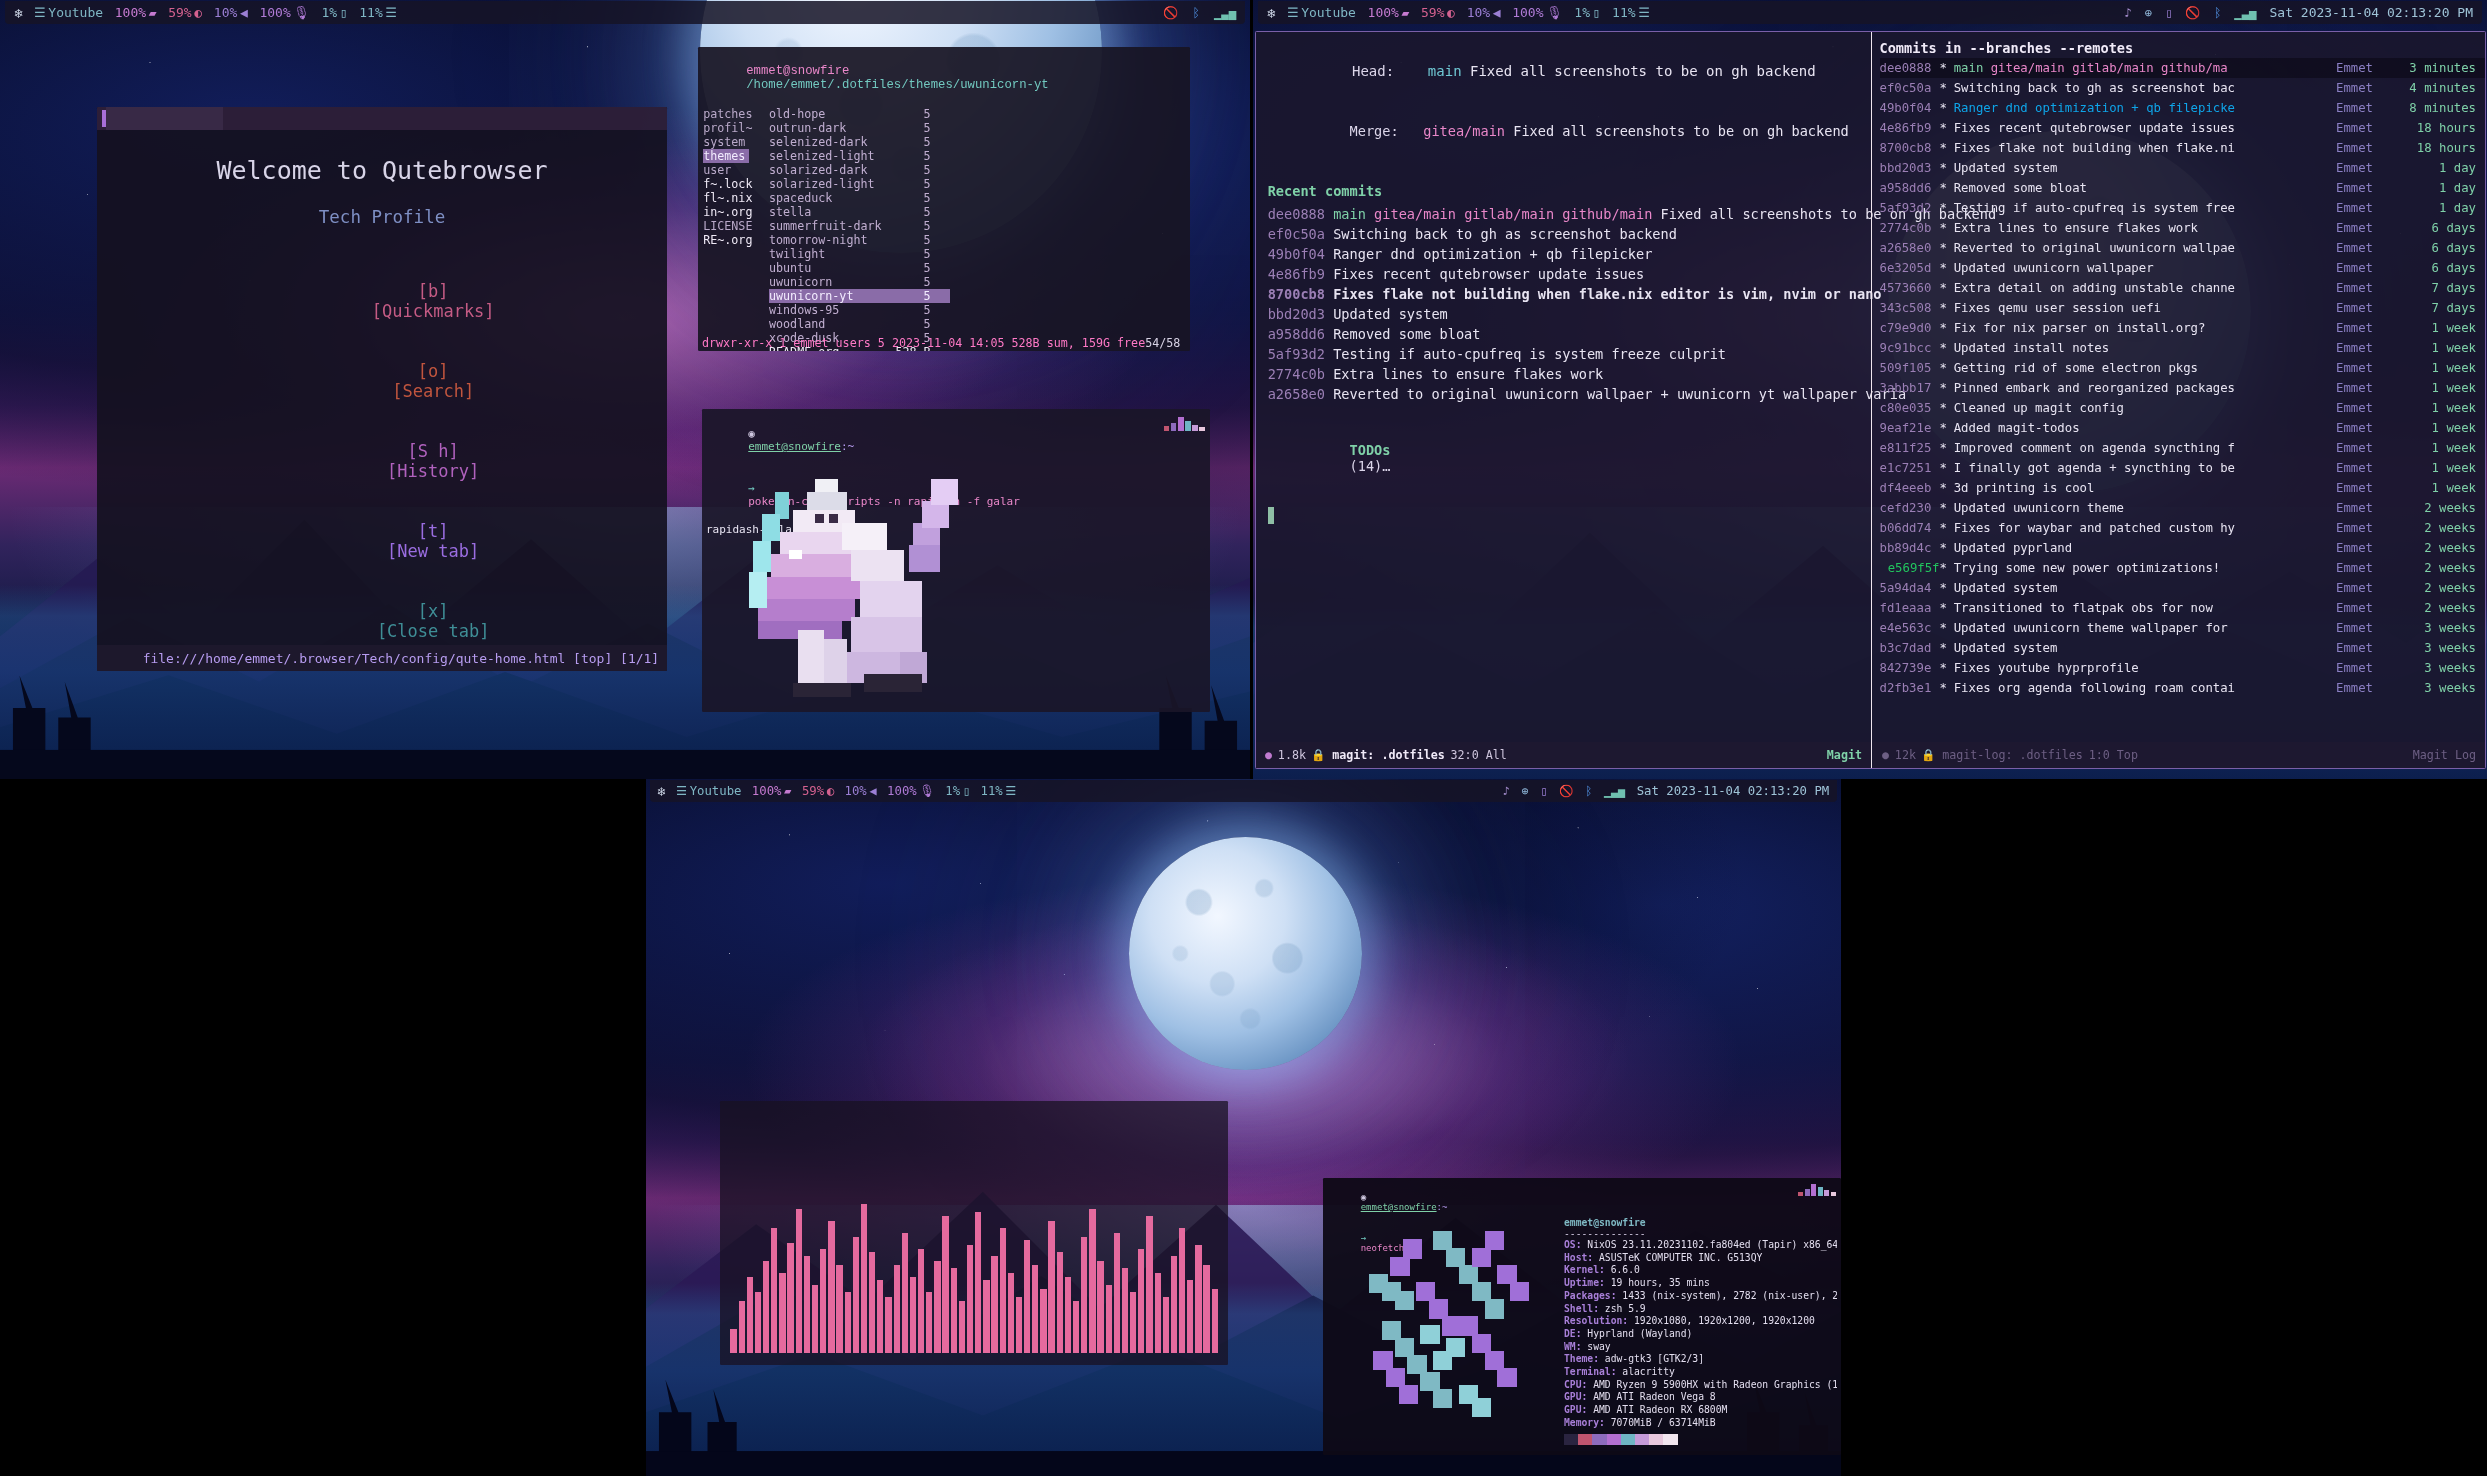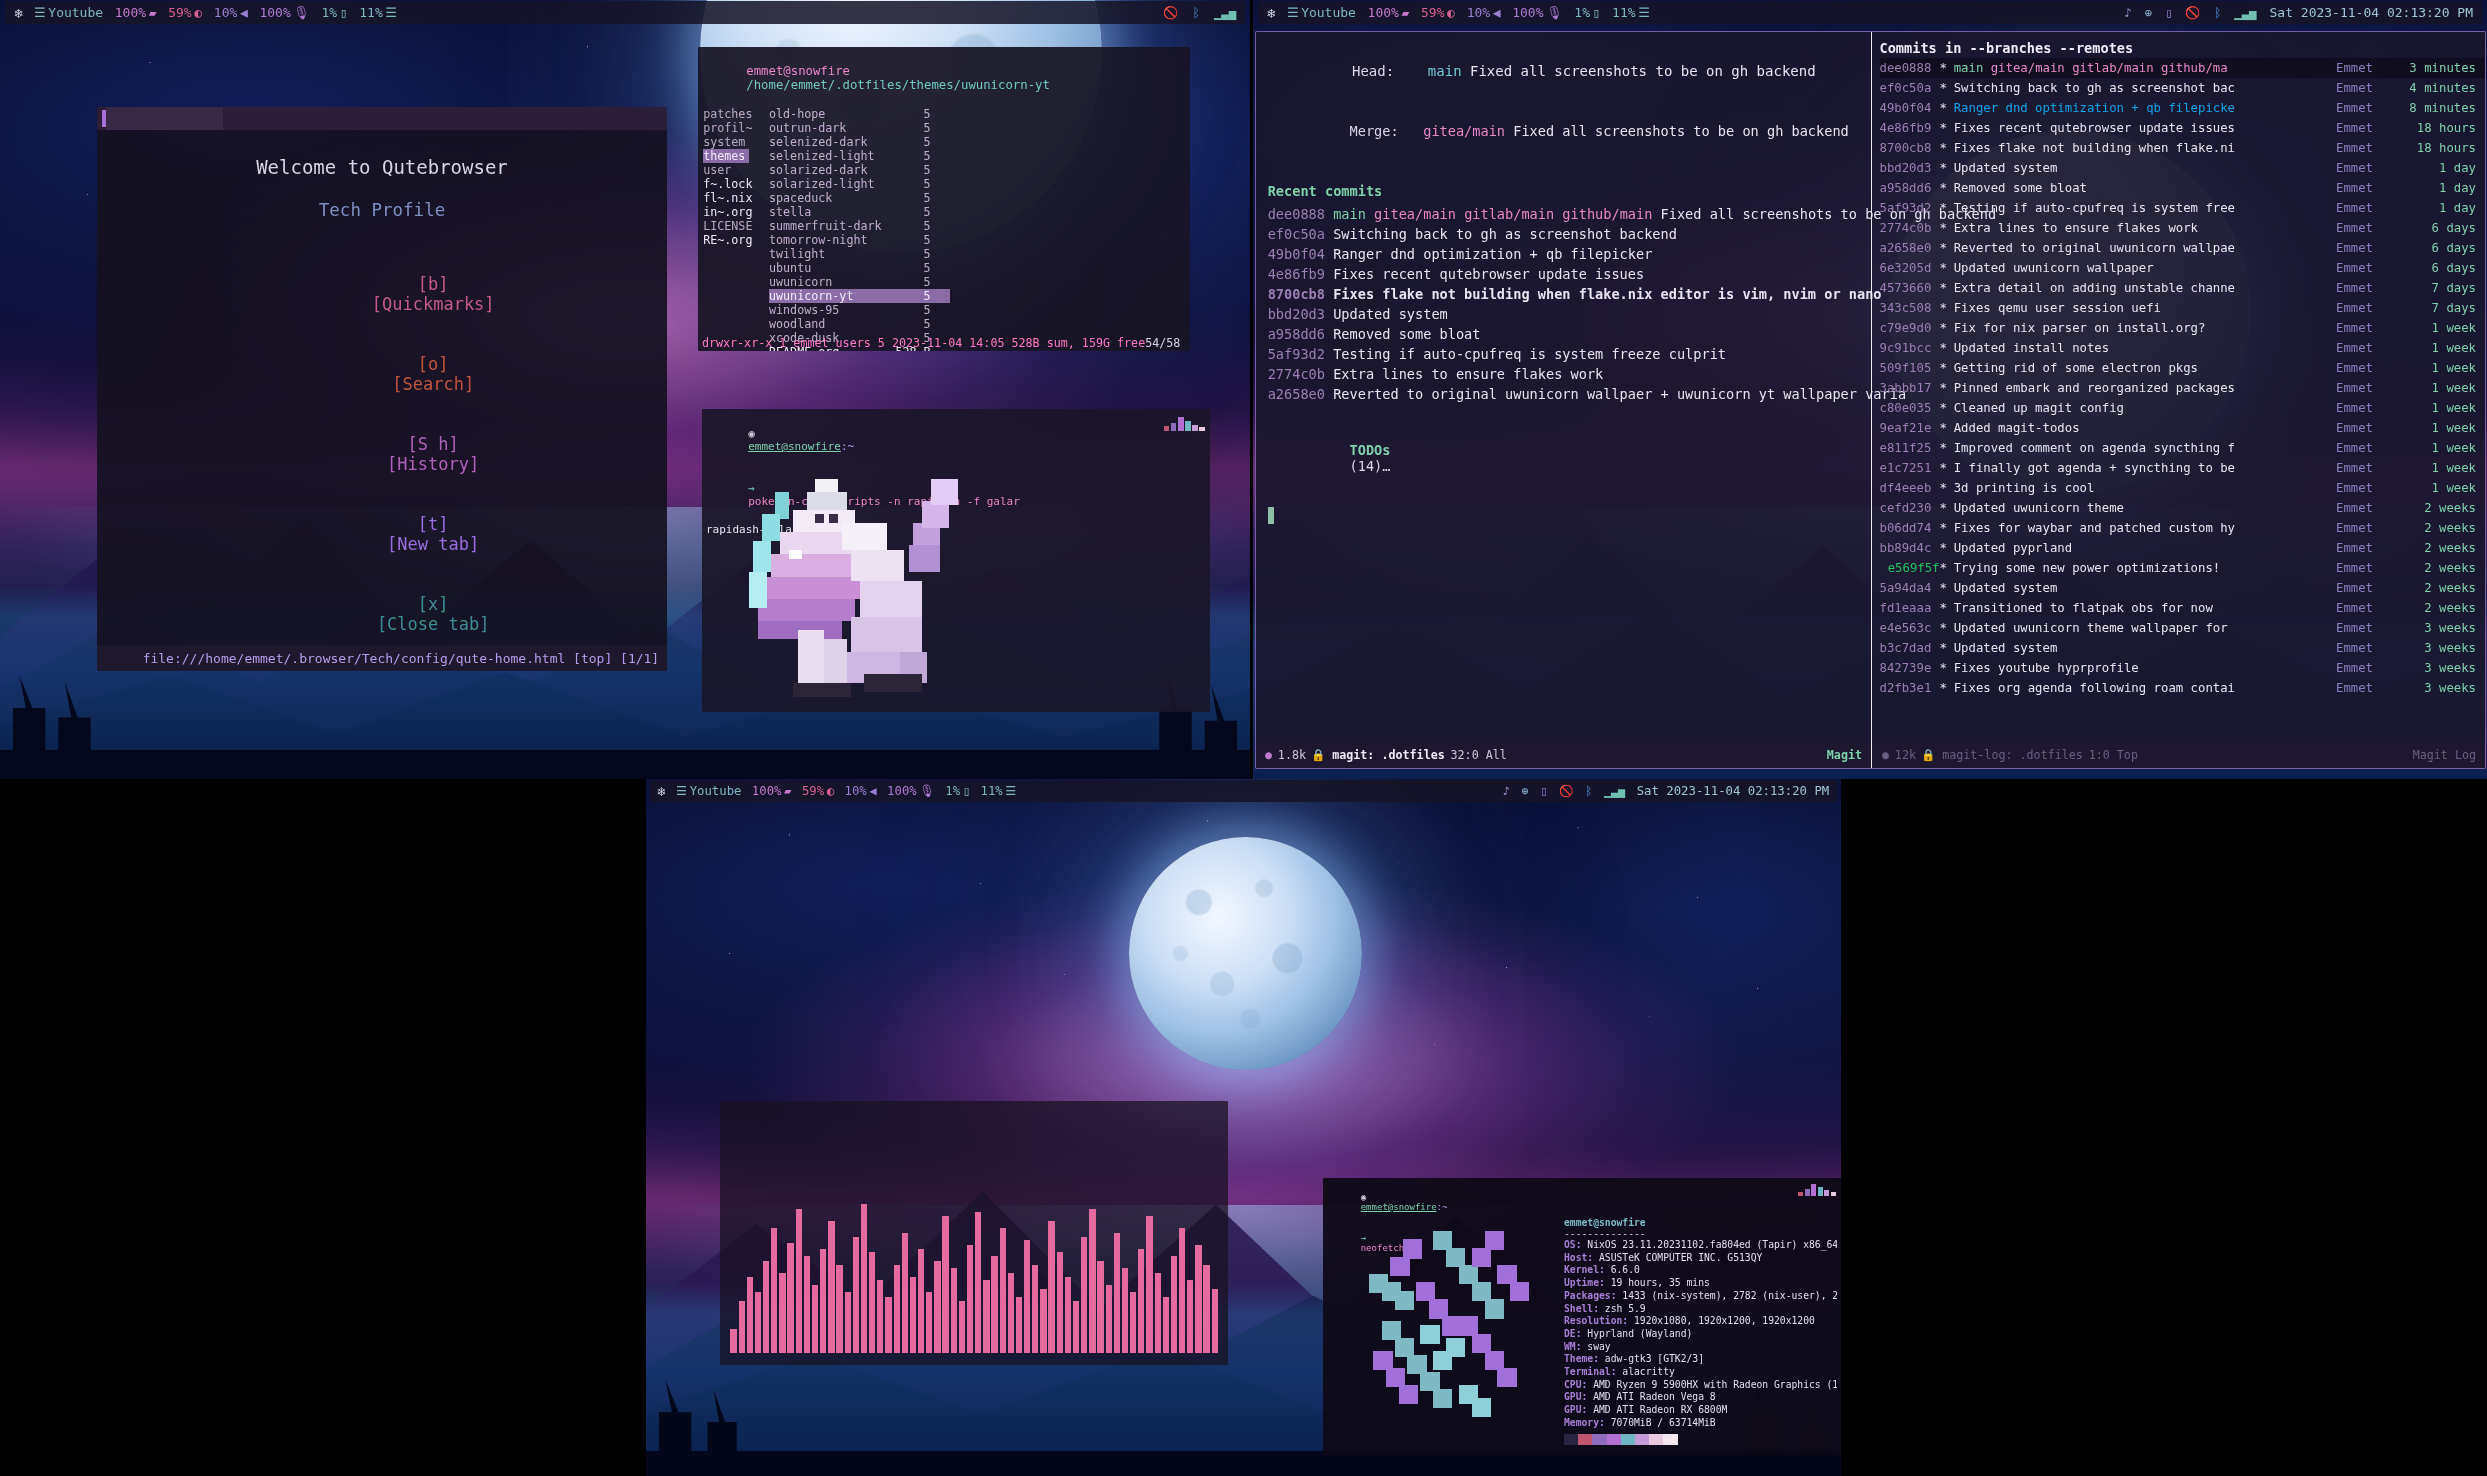--- a/index.html
+++ b/index.html
@@ -188,21 +188,21 @@
         <g stroke="#d8d4e8" stroke-width="3" fill="none" stroke-dasharray="10 8" stroke-linecap="round">
           <path d="M112,70 L150,30 L270,30 L308,70 L308,190 L270,230 L150,230 L112,190 Z"></path>
           <path d="M262,196 L300,238"></path>
         </g>
         <g stroke="#d8d4e8" stroke-width="4" fill="none" stroke-linecap="round">
           <path d="M170,92 L170,160 Q170,180 190,180 L200,180"></path>
           <path d="M250,92 L250,180"></path>
           <path d="M250,180 L205,180"></path>
         </g>
       </svg>
-      <div class="mono" style="color:#d8d4e8; font-size:19px; margin-top:9px;">Welcome to Qutebrowser</div>
+      <div class="mono" style="color:#d8d4e8; font-size:25px; margin-top:9px;">Welcome to Qutebrowser</div>
       <div class="mono" style="color:#7e8fc4; font-size:17.5px; margin-top:22px;">Tech Profile</div>
       <div style="margin-top:34px; text-align:center;">
         <div class="mono" style="font-size:17px; line-height:20px; color:#c45b84;">
           <span>[b]</span>
           <span>[Quickmarks]</span>
         </div>
         <div class="mono" style="font-size:17px; line-height:20px; color:#c0553e;">
           <span>[o]</span>
           <span>[Search]</span>
         </div>
@@ -217,21 +217,21 @@
         <div class="mono" style="font-size:17px; line-height:20px; color:#3f8e96;">
           <span>[x]</span>
           <span>[Close tab]</span>
         </div>
       </div>
     </div>
     <div class="mono" style="position:absolute; left:0; right:0; bottom:0; height:26px; background:rgba(30,24,44,0.95); color:#b79cf0; font-size:13px; display:flex; align-items:center; justify-content:flex-end; padding-right:7.8px;">file:///home/emmet/.browser/Tech/config/qute-home.html [top] [1/1]</div>
   </div>
 
   <div class="win ranger" style="left:698px; top:47px; width:492px; height:304px; border-radius:1.3px;">
-    <div class="mono" style="font-size:12.3px; padding:2.6px 3.9px 1.3px 3.9px;">
+    <div class="mono" style="font-size:12.3px; padding:2.6px 3.9px 1.3px 3.9px;font-family:Liberation Mono, monospace;">
       <span class="rg-title" style="color:#e987c9;">emmet@snowfire</span>
       <span style="color:#72c9c0;">/home/emmet/.dotfiles/themes/uwunicorn-yt</span>
     </div>
     <div class="rg-cols" style="font-size:11.7px; line-height:14px;">
       <div class="rg-col" style="width:71px; padding-left:5.2px;" id="rg1"><div class="rg-row mono" style="color: rgb(185, 169, 201);">patches</div><div class="rg-row mono" style="color: rgb(185, 169, 201);">profil~</div><div class="rg-row mono" style="color: rgb(185, 169, 201);">system</div><div class="rg-row mono" style="color: rgb(243, 236, 255); background: rgb(138, 108, 168); display: inline-block; padding-right: 3.9px;">themes</div><div class="rg-row mono" style="color: rgb(185, 169, 201);">user</div><div class="rg-row mono" style="color: rgb(239, 233, 246);">f~.lock</div><div class="rg-row mono" style="color: rgb(239, 233, 246);">fl~.nix</div><div class="rg-row mono" style="color: rgb(239, 233, 246);">in~.org</div><div class="rg-row mono" style="color: rgb(185, 169, 201);">LICENSE</div><div class="rg-row mono" style="color: rgb(239, 233, 246);">RE~.org</div></div>
       <div class="rg-col" style="width:181px;" id="rg2">
           <div class="rg-row mono" style="display: flex; justify-content: space-between; padding-right: 19.4px; color: rgb(192, 174, 208);"><span>old-hope</span><span>5</span></div>
           <div class="rg-row mono" style="display: flex; justify-content: space-between; padding-right: 19.4px; color: rgb(192, 174, 208);"><span>outrun-dark</span><span>5</span></div>
           <div class="rg-row mono" style="display: flex; justify-content: space-between; padding-right: 19.4px; color: rgb(192, 174, 208);"><span>selenized-dark</span><span>5</span></div>
           <div class="rg-row mono" style="display: flex; justify-content: space-between; padding-right: 19.4px; color: rgb(192, 174, 208);"><span>selenized-light</span><span>5</span></div>

